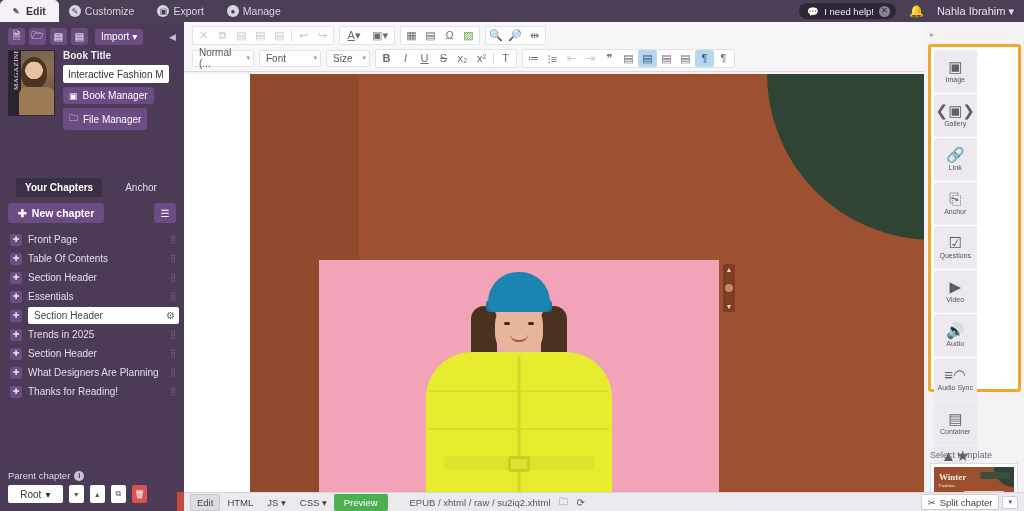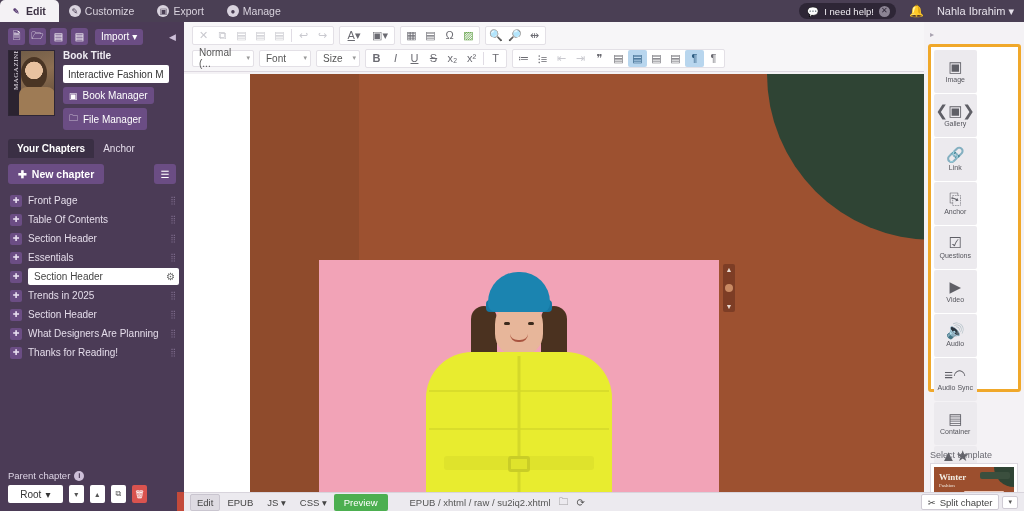--- a/index.html
+++ b/index.html
@@ -111,21 +111,21 @@
     font-family: "Liberation Sans", sans-serif; font-size: 10px; color: #333;
   }
   .mgr-btn {
     display: flex; align-items: center; gap: 5px;
     background: #6b4d84; color: #fff;
     border-radius: 3px; padding: 3px 6px; margin-top: 4px;
     font-size: 10px; cursor: pointer; width: fit-content;
   }
   .mgr-ico { font-size: 9px; }
 
-  .sb-tabs { display: flex; gap: 0; padding: 9px 8px 0 8px; }
+  .sb-tabs { display: flex; gap: 14px; padding: 9px 8px 0 16px; margin-top: 39px; }
   .sb-tab {
     padding: 4px 9px; font-size: 10px; color: #e4dcea;
     border-radius: 3px 3px 0 0; cursor: pointer;
   }
   .sb-tab.active { background: #3a2f44; color: #fff; font-weight: bold; }
 
   .sb-newrow { display: flex; align-items: center; gap: 5px; padding: 6px 8px 4px 8px; }
   .newchapter {
     display: flex; align-items: center; gap: 5px;
     background: #6b4d84; color: #fff;
@@ -594,21 +594,21 @@
           <div class="tbi">🔎</div>
           <div class="tbi">⇹</div>
         </div>
       </div>
 
       <div class="tbrow" style="margin-top:3px;">
         <div class="tbsel" style="width:62px;">
           <span>Normal (...</span>
           <span class="car">▾</span>
         </div>
-        <div class="tbsel" style="width:52px;">
+        <div class="tbsel" style="width:62px;">
           <span>Font</span>
           <span class="car">▾</span>
         </div>
         <div class="tbsel" style="width:44px;">
           <span>Size</span>
           <span class="car">▾</span>
         </div>
         <div class="tbgroup">
           <div class="tbi">
               <b>B</b>
@@ -749,21 +749,21 @@
           <div class="tpl-line"></div>
 
         </div>
       </div>
     </div>
   </div>
 
   <div class="bb-left-red"></div>
   <div class="bottombar">
     <div class="bb-btn on">Edit</div>
-    <div class="bb-btn">EPUB</div>
+    <div class="bb-btn">HTML</div>
     <div class="bb-btn">
       <span>JS</span>
       <span>▾</span>
     </div>
     <div class="bb-btn">
       <span>CSS</span>
       <span>▾</span>
     </div>
     <div class="bb-btn green">Preview</div>
     <div class="bb-path">EPUB / xhtml / raw / su2iq2.xhtml</div>

